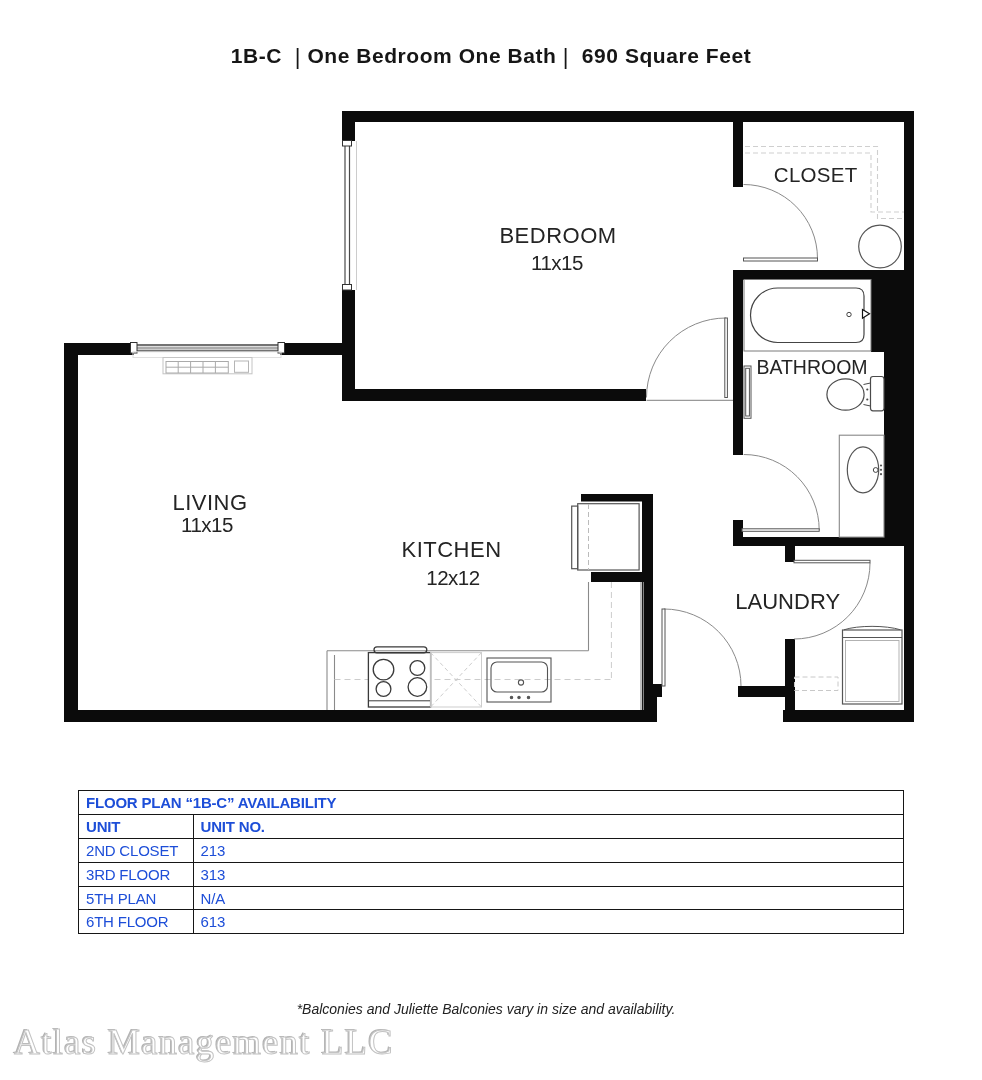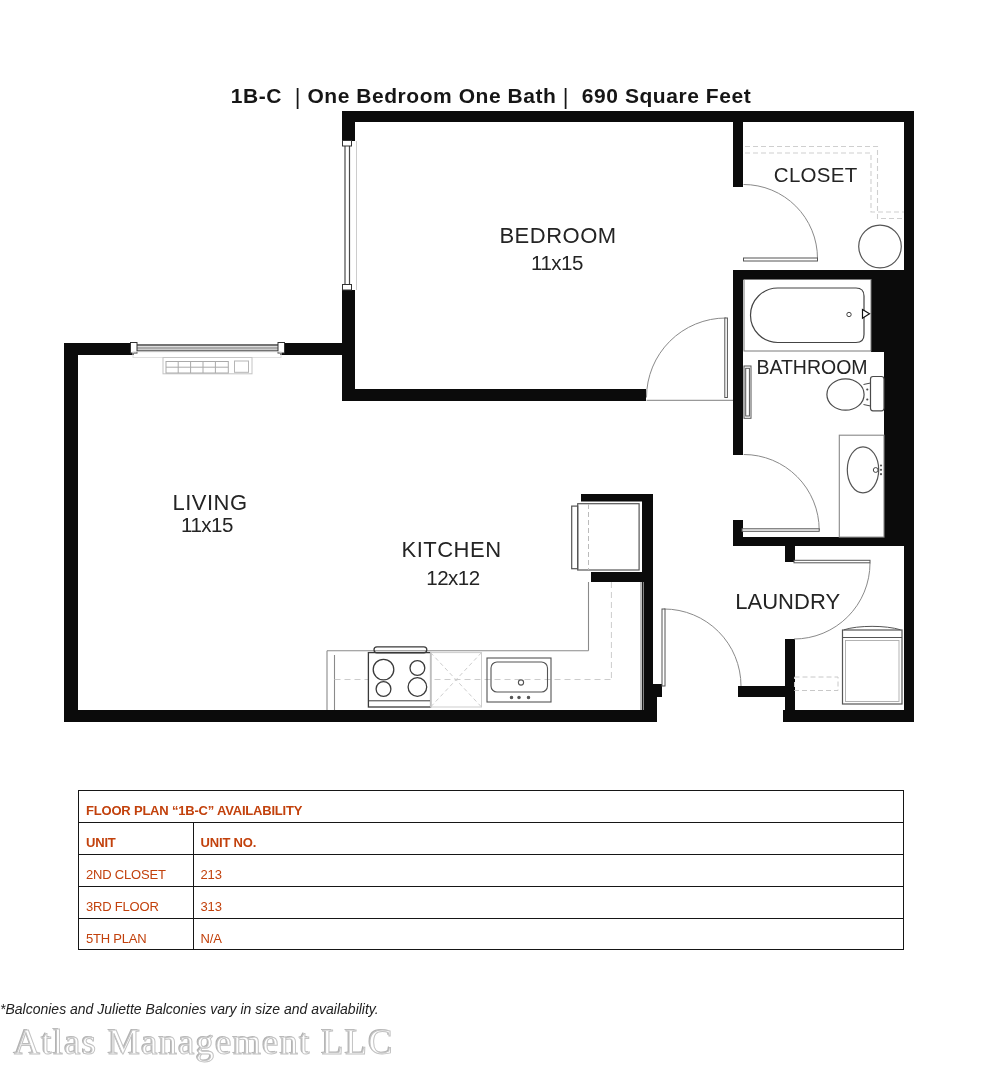--- a/index.html
+++ b/index.html
@@ -1,22 +1,22 @@
 <!DOCTYPE html>
 <html><head>
 <meta charset="utf-8">
 <style>
   html,body{margin:0;padding:0;background:#fff;width:982px;height:1080px;overflow:hidden;}
   body{font-family:"Liberation Sans",sans-serif;position:relative;}
-  #title{position:absolute;left:0;top:42.5px;width:982px;text-align:center;font-size:21px;font-weight:bold;color:#161616;letter-spacing:.55px;margin-top:40px;}
+  #title{position:absolute;left:0;top:42.5px;width:982px;text-align:center;font-size:21px;font-weight:bold;color:#161616;letter-spacing:.55px;}
   #title .bar{font-weight:400;font-size:22px;position:relative;top:1px;}
   table.avail{position:absolute;left:78px;top:790px;width:826px;border-collapse:collapse;table-layout:fixed;}
-  table.avail td{border:1.6px solid #161616;font-size:13px;letter-spacing:-0.2px;color:#c2410c;padding:8px 0 0 7px;height:22.9px;vertical-align:middle;white-space:nowrap;}
+  table.avail td{border:1.6px solid #161616;font-size:15px;letter-spacing:-0.2px;color:#1d4ed8;padding:0 0 0 7px;height:22.9px;vertical-align:middle;white-space:nowrap;}
   table.avail td.b{font-weight:bold;}
-  #foot{position:absolute;left:0;top:1001px;width:972px;font-style:italic;font-size:14px;color:#222;}
+  #foot{position:absolute;left:0;top:1001px;width:972px;text-align:center;font-style:italic;font-size:14px;color:#222;}
   #wm{position:absolute;left:14px;top:1021px;font-family:"Liberation Serif",serif;font-size:36px;color:#ffffff;letter-spacing:1.5px;-webkit-text-stroke:1px #c3c3c3;text-shadow:-1.5px -1.5px 0.5px #b2b2b2;}
   svg{position:absolute;left:0;top:0;}
 </style>
 </head>
 <body>
 
 <div id="title">1B-C&nbsp; <span class="bar">|</span> One Bedroom One Bath <span class="bar">|</span>&nbsp; 690 Square Feet</div>
 
 <svg width="982" height="1080" viewBox="0 0 982 1080">
 <g fill="#0b0b0b" stroke="none">
@@ -256,18 +256,22 @@
         <td>213</td>
       </tr>
 <tr>
         <td>3RD FLOOR</td>
         <td>313</td>
       </tr>
 <tr>
         <td>5TH PLAN</td>
         <td>N/A</td>
       </tr>
+<tr>
+        <td>6TH FLOOR</td>
+        <td>613</td>
+      </tr>
 </tbody>
   </table>
 
 <div id="foot">*Balconies and Juliette Balconies vary in size and availability.</div>
 
 <div id="wm">Atlas Management LLC</div>
 
 </body></html>

